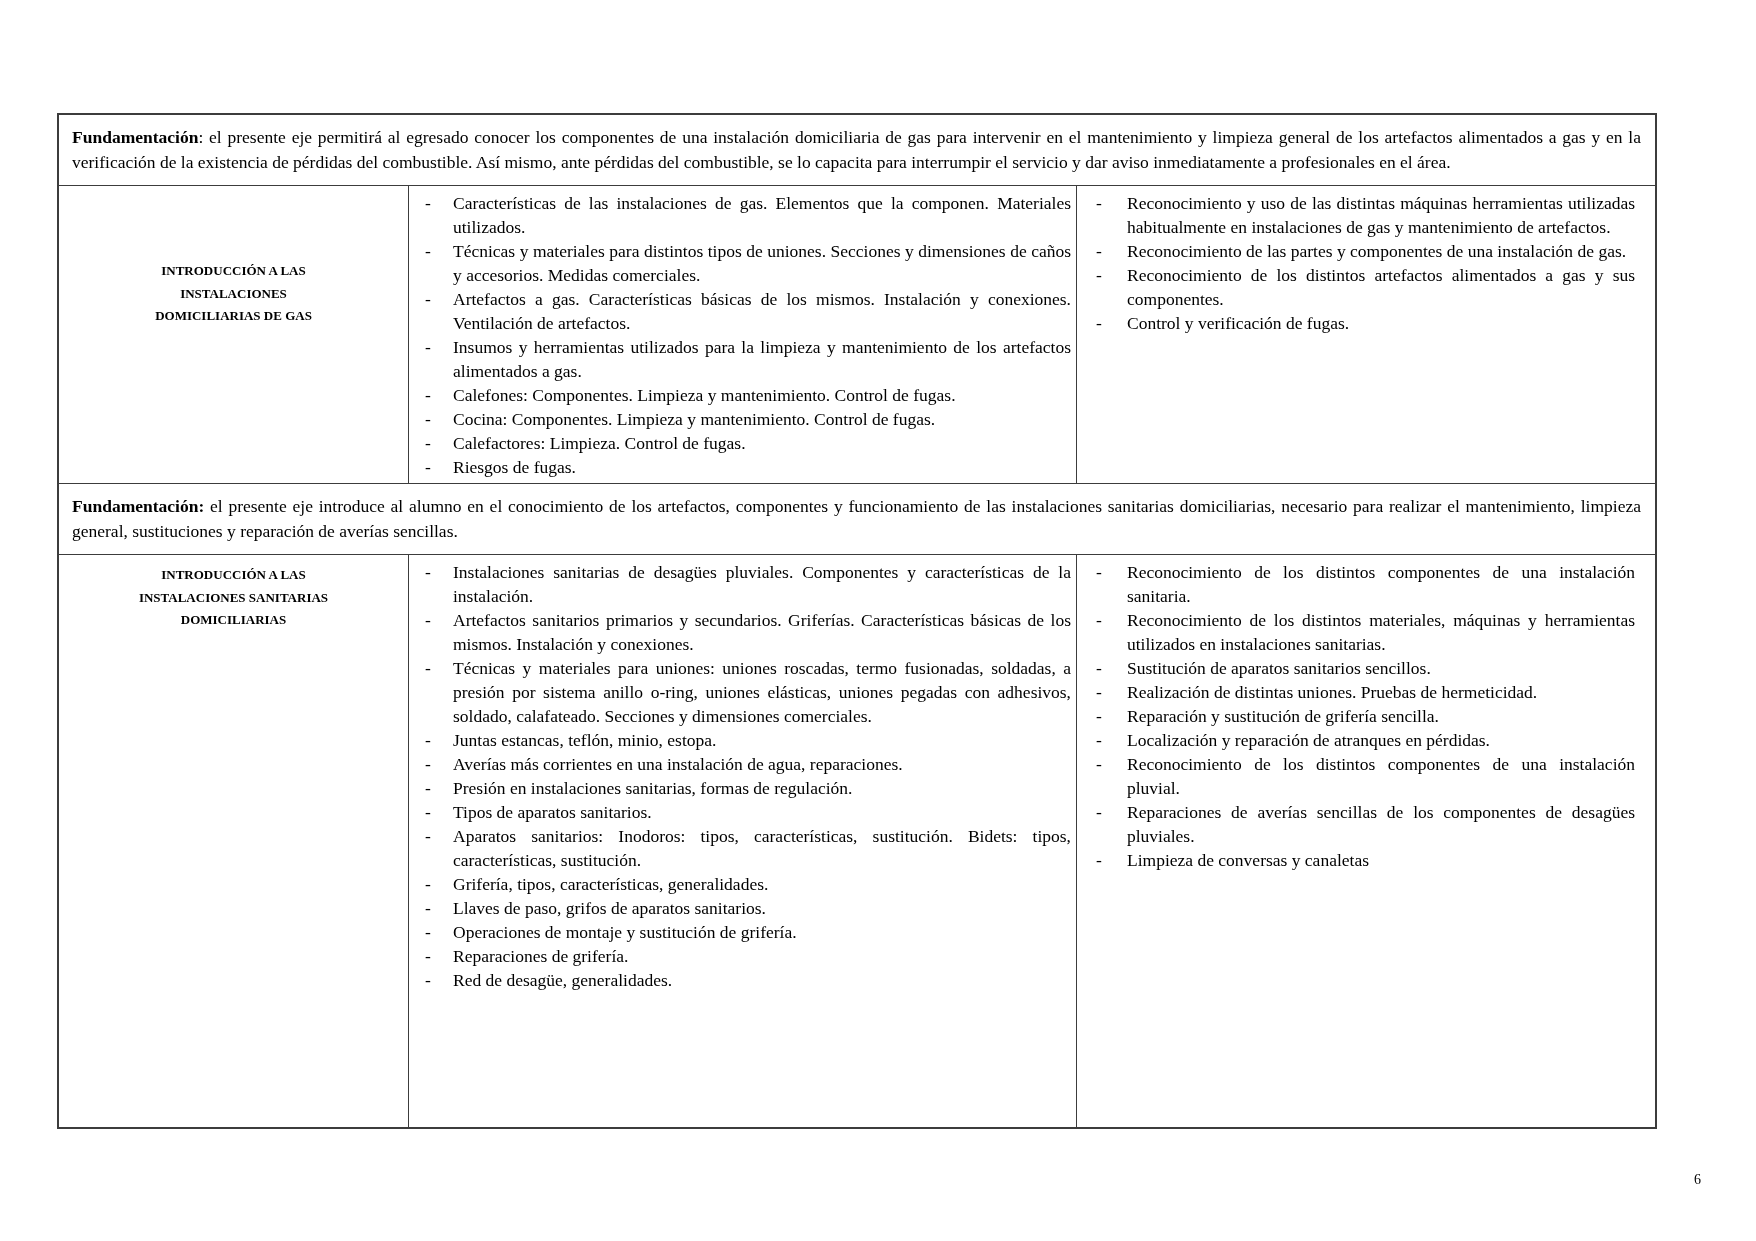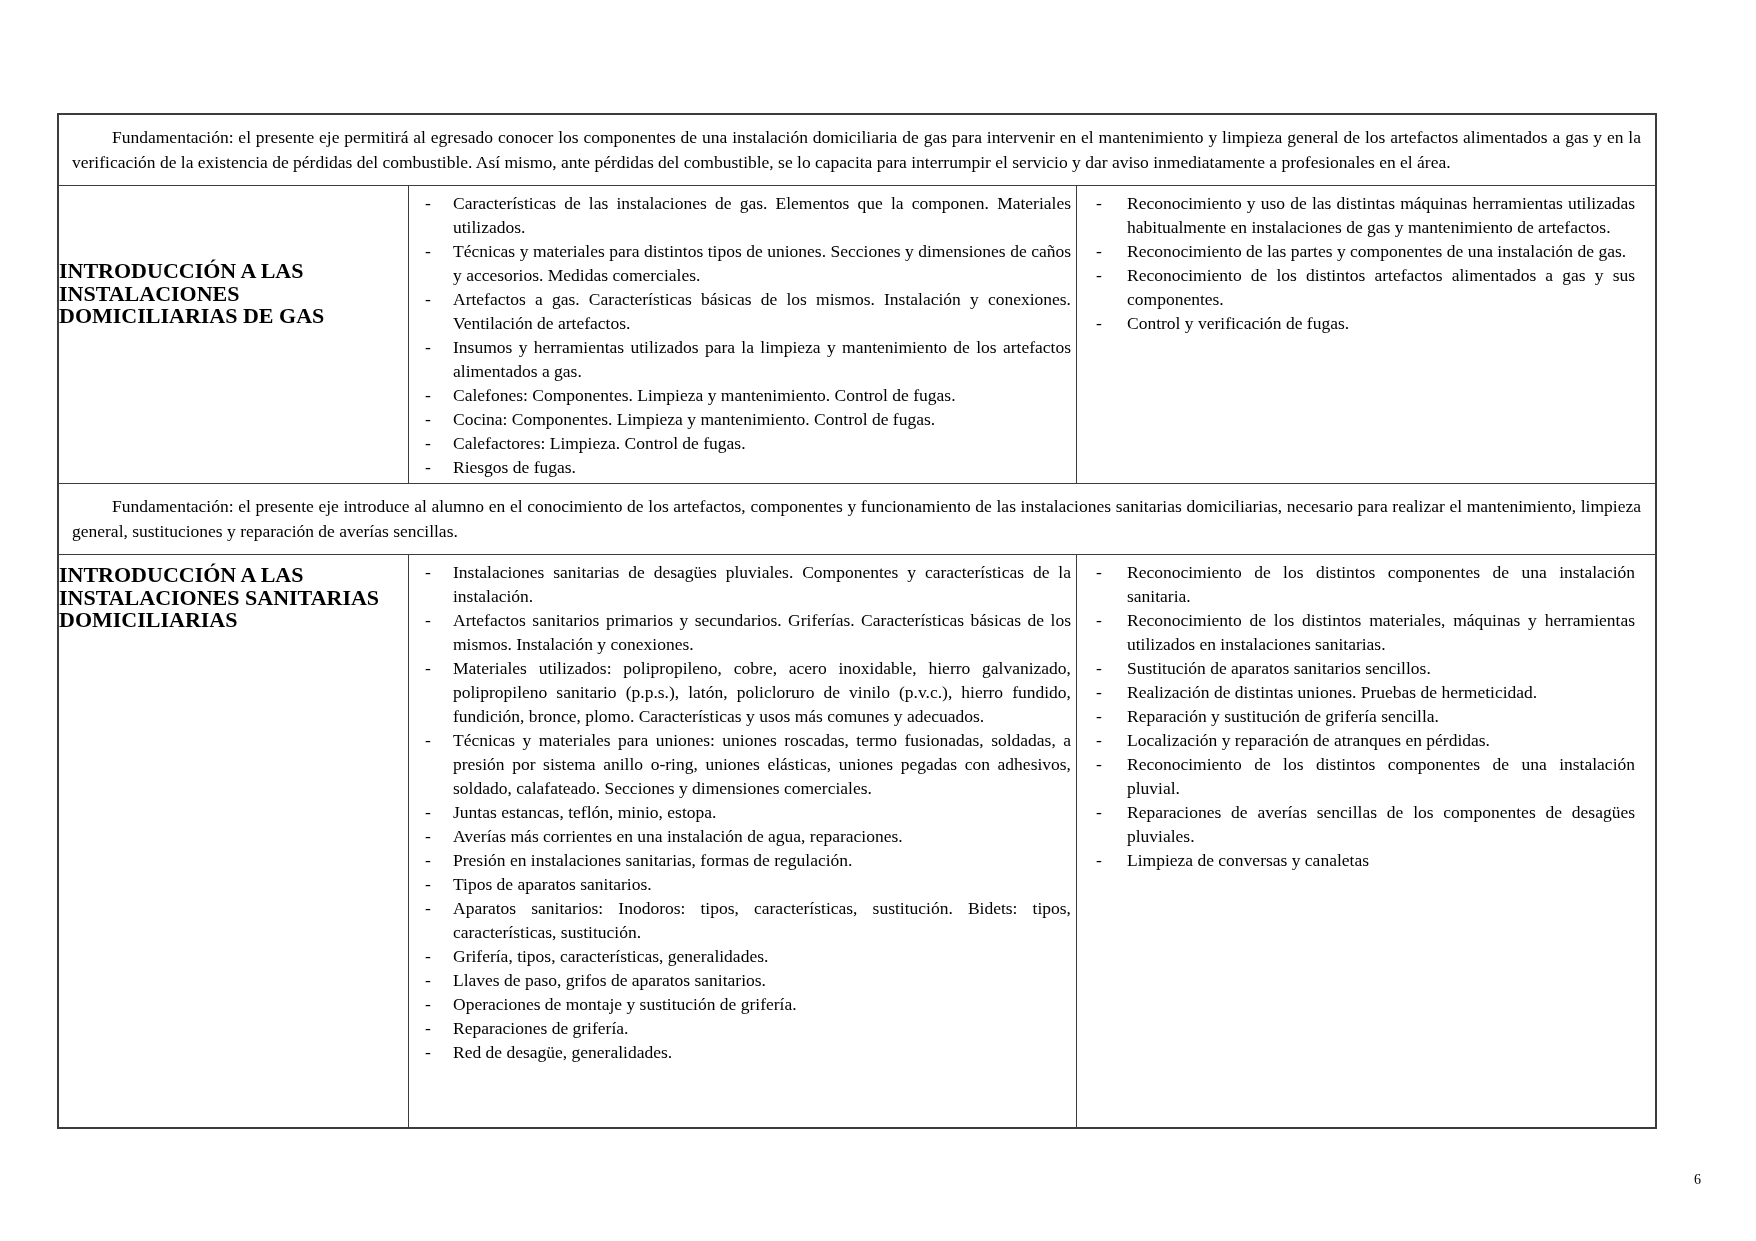--- a/index.html
+++ b/index.html
@@ -13,30 +13,30 @@
     position:absolute; left:57px; top:113px; width:1596px;
     border:2px solid #3c3c3c;
   }
 
   .fund {
     padding:10px 14px 10px 13px;
     font-size:17.5px; line-height:25px;
     text-align:justify;
     border-bottom:1px solid #3c3c3c;
   }
-  .b { font-weight:normal;margin-left:40px; }
+  .b { font-weight:bold; }
 
   .grid { display:grid; grid-template-columns:349px 668px 1fr; }
   .grid .cell + .cell { border-left:1px solid #3c3c3c; }
   .row-gas  { min-height:297px; border-bottom:1px solid #3c3c3c; }
   .row-san  { min-height:572px; }
 
   .title-cell {
-    text-align:left; font-weight:bold;
-    font-size:22px; line-height:22.5px;
+    text-align:center; font-weight:bold;
+    font-size:13px; line-height:22.5px;
   }
   .tc-gas { padding-top:74px; }
   .tc-san { padding-top:9px; }
 
   .list-cell { font-size:17.5px; line-height:24px; padding-top:5px; padding-bottom:4px; }
   .bi { position:relative; text-align:justify; }
   .bi::before { content:"-"; position:absolute; top:0; }
   .mid   .bi { padding-left:44px; padding-right:5px; }
   .mid   .bi::before { left:16px; }
   .right .bi { padding-left:50px; padding-right:20px; }
@@ -88,21 +88,20 @@
 
     <div class="grid row-san">
       <div class="cell title-cell tc-san">
         <div>INTRODUCCIÓN A LAS</div>
         <div>INSTALACIONES SANITARIAS</div>
         <div>DOMICILIARIAS</div>
       </div>
       <div class="cell list-cell mid">
         <div class="bi">Instalaciones sanitarias de desagües pluviales. Componentes y características de la instalación.</div>
         <div class="bi">Artefactos sanitarios primarios y secundarios. Griferías. Características básicas de los mismos. Instalación y conexiones.</div>
-        <div class="bi">Materiales utilizados: polipropileno, cobre, acero inoxidable, hierro galvanizado, polipropileno sanitario (p.p.s.), latón, policloruro de vinilo (p.v.c.), hierro fundido, fundición, bronce, plomo. Características y usos más comunes y adecuados.</div>
         <div class="bi">Técnicas y materiales para uniones: uniones roscadas, termo fusionadas, soldadas, a presión por sistema anillo o-ring, uniones elásticas, uniones pegadas con adhesivos, soldado, calafateado. Secciones y dimensiones comerciales.</div>
         <div class="bi">Juntas estancas, teflón, minio, estopa.</div>
         <div class="bi">Averías más corrientes en una instalación de agua, reparaciones.</div>
         <div class="bi">Presión en instalaciones sanitarias, formas de regulación.</div>
         <div class="bi">Tipos de aparatos sanitarios.</div>
         <div class="bi">Aparatos sanitarios: Inodoros: tipos, características, sustitución. Bidets: tipos, características, sustitución.</div>
         <div class="bi">Grifería, tipos, características, generalidades.</div>
         <div class="bi">Llaves de paso, grifos de aparatos sanitarios.</div>
         <div class="bi">Operaciones de montaje y sustitución de grifería.</div>
         <div class="bi">Reparaciones de grifería.</div>

